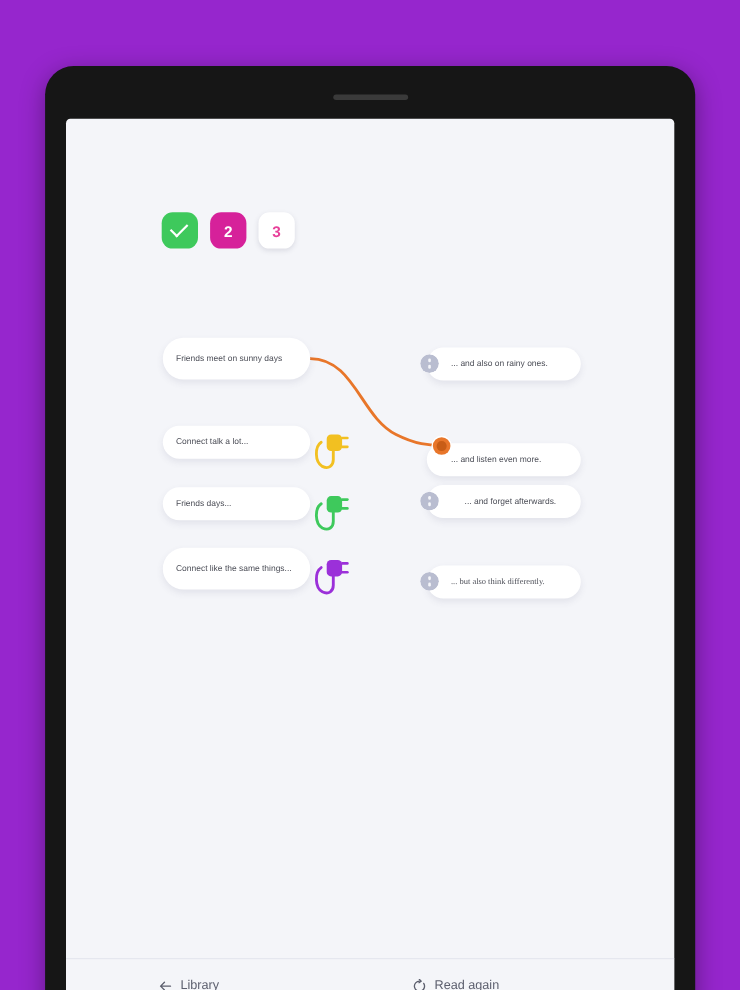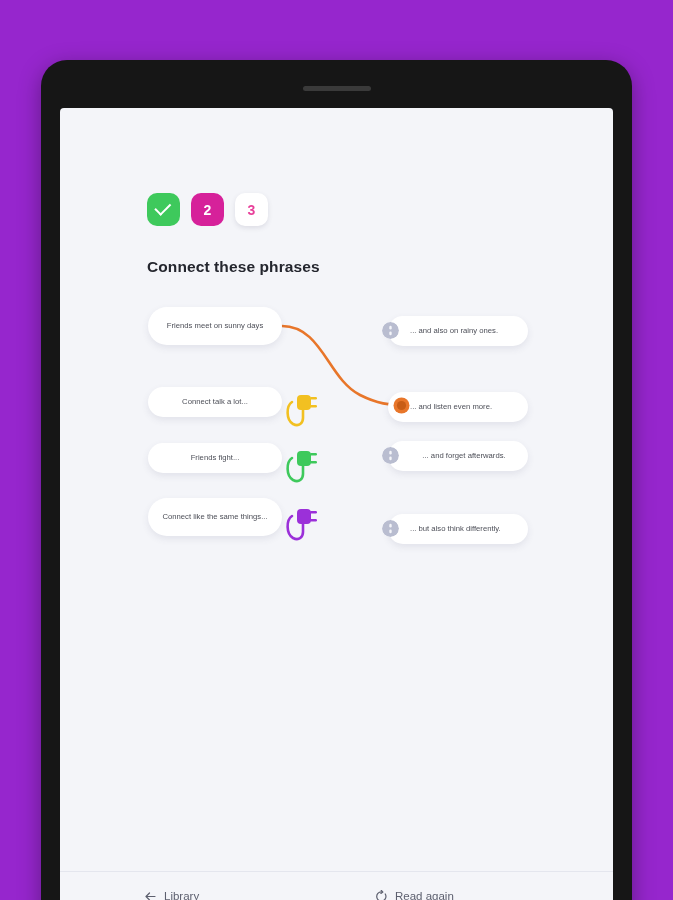--- a/index.html
+++ b/index.html
@@ -111,21 +111,20 @@
     position: absolute;
     height: 38px;
   }
   .card {
     position: absolute;
     background: #ffffff;
     border-radius: 19px;
     box-shadow: 0 3px 7px rgba(70,70,110,0.10);
     display: flex;
     align-items: center;
-    justify-content: center;
     box-sizing: border-box;
   }
   .card-left {
     left: 88px;
     width: 134px;
     padding: 4px 12px;
   }
   .card-text {
     font-size: 7.7px;
     color: #4d4f58;
@@ -186,21 +185,20 @@
   <div class="screen">
 
     <div class="steps">
       <div class="step done">
         <span class="check"></span>
       </div>
       <div class="step current">2</div>
       <div class="step todo">3</div>
     </div>
 
-    <div class="title">Connect these phrases</div>
 
     <div class="board">
 
       <svg class="svg-layer" viewBox="0 0 553 280" xmlns="http://www.w3.org/2000/svg">
         <path d="M 222 31 C 262 31 268 84 300 100 C 318 109 330 110 341 110" stroke="#e8762a" stroke-width="2.6" fill="none" stroke-linecap="round"></path>
       </svg>
 
       <div class="row" style="top:12px;">
         <div class="card card-left" style="top:0; height:38px;">
           <span class="card-text">Friends meet on sunny days</span>
@@ -214,21 +212,21 @@
         <svg class="plug" style="left:224px; top:-3px;" viewBox="0 0 34 46" xmlns="http://www.w3.org/2000/svg">
           <path d="M 8 18 C 2 22 2 36 9 40 C 15 43 19 39 19 34 L 19 24" stroke="#f2c021" stroke-width="2.6" fill="none" stroke-linecap="round"></path>
           <rect x="13" y="11" width="14" height="15" rx="4" fill="#f2c021"></rect>
           <rect x="26" y="13" width="7" height="2.4" rx="1.2" fill="#f2c021"></rect>
           <rect x="26" y="21" width="7" height="2.4" rx="1.2" fill="#f2c021"></rect>
         </svg>
       </div>
 
       <div class="row" style="top:148px;">
         <div class="card card-left" style="top:0; height:30px;">
-          <span class="card-text">Friends fight...</span>
+          <span class="card-text">Friends days...</span>
         </div>
         <svg class="plug" style="left:224px; top:-3px;" viewBox="0 0 34 46" xmlns="http://www.w3.org/2000/svg">
           <path d="M 8 18 C 2 22 2 36 9 40 C 15 43 19 39 19 34 L 19 24" stroke="#3ec95c" stroke-width="2.6" fill="none" stroke-linecap="round"></path>
           <rect x="13" y="11" width="14" height="15" rx="4" fill="#3ec95c"></rect>
           <rect x="26" y="13" width="7" height="2.4" rx="1.2" fill="#3ec95c"></rect>
           <rect x="26" y="21" width="7" height="2.4" rx="1.2" fill="#3ec95c"></rect>
         </svg>
       </div>
 
       <div class="row" style="top:203px;">
@@ -248,21 +246,21 @@
           <span class="card-text">... and also on rainy ones.</span>
         </div>
         <svg class="socket" style="left:322px; top:6px;" viewBox="0 0 17 17" xmlns="http://www.w3.org/2000/svg">
           <circle cx="8.5" cy="8.5" r="8.5" fill="#b9bdd0"></circle>
           <rect x="7.3" y="3.8" width="2.4" height="3.6" rx="1.2" fill="#f4f5f9"></rect>
           <rect x="7.3" y="9.6" width="2.4" height="3.6" rx="1.2" fill="#f4f5f9"></rect>
         </svg>
       </div>
 
       <div class="row" style="top:96px;">
-        <div class="card card-right" style="top:1px; height:30px;">
+        <div class="card card-right" style="top:12px; height:30px;">
           <span class="card-text">... and listen even more.</span>
         </div>
         <svg class="socket" style="left:332px; top:5px; width:19px; height:19px;" viewBox="0 0 19 19" xmlns="http://www.w3.org/2000/svg">
           <circle cx="9.5" cy="9.5" r="9.5" fill="#ffffff"></circle>
           <circle cx="9.5" cy="9.5" r="8" fill="#e8762a"></circle>
           <circle cx="9.5" cy="9.5" r="4.6" fill="#c85d16"></circle>
         </svg>
       </div>
 
       <div class="row" style="top:146px;">
@@ -270,21 +268,21 @@
           <span class="card-text">... and forget afterwards.</span>
         </div>
         <svg class="socket" style="left:322px; top:6px;" viewBox="0 0 17 17" xmlns="http://www.w3.org/2000/svg">
           <circle cx="8.5" cy="8.5" r="8.5" fill="#b9bdd0"></circle>
           <rect x="7.3" y="3.8" width="2.4" height="3.6" rx="1.2" fill="#f4f5f9"></rect>
           <rect x="7.3" y="9.6" width="2.4" height="3.6" rx="1.2" fill="#f4f5f9"></rect>
         </svg>
       </div>
 
       <div class="row" style="top:219px;">
-        <div class="card card-right" style="top:0; height:30px;">
+        <div class="card card-right" style="top:0; height:30px;font-family:Liberation Serif, serif;">
           <span class="card-text">... but also think differently.</span>
         </div>
         <svg class="socket" style="left:322px; top:6px;" viewBox="0 0 17 17" xmlns="http://www.w3.org/2000/svg">
           <circle cx="8.5" cy="8.5" r="8.5" fill="#b9bdd0"></circle>
           <rect x="7.3" y="3.8" width="2.4" height="3.6" rx="1.2" fill="#f4f5f9"></rect>
           <rect x="7.3" y="9.6" width="2.4" height="3.6" rx="1.2" fill="#f4f5f9"></rect>
         </svg>
       </div>
 
     </div>

